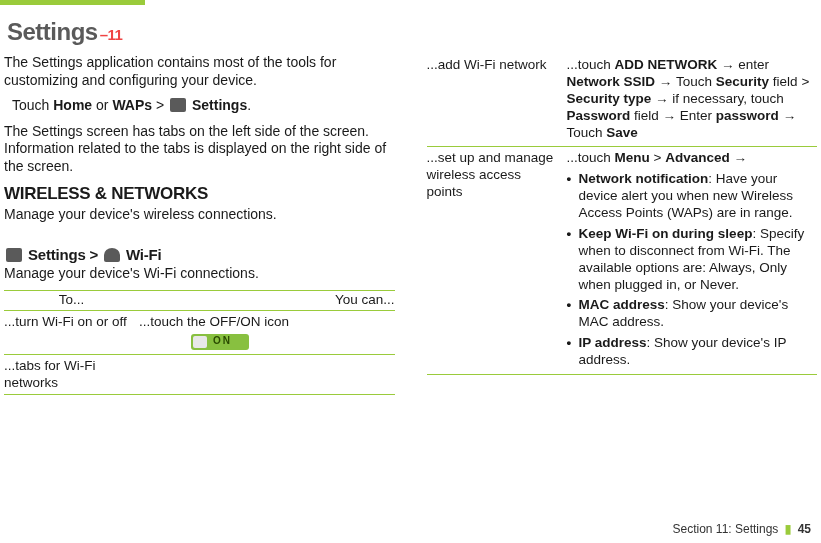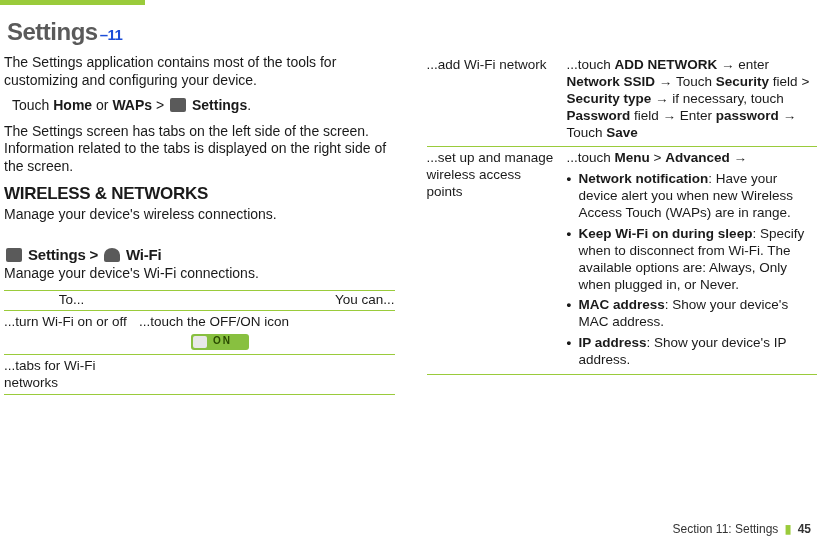--- a/index.html
+++ b/index.html
@@ -28,21 +28,21 @@
     color: #5a5a5a;
     letter-spacing: -0.5px;
   }
   .page-title sub {
     font-size: 15px;
     font-weight: 700;
     vertical-align: baseline;
     position: relative;
     top: 0;
     margin-left: 2px;
-    color: #1d4ed8;
+    color: #ef4444;
   }
   .page {
     position: absolute;
     top: 54px;
     left: 4px;
     width: 813px;
     display: flex;
     gap: 32px;
   }
   .col {
@@ -216,21 +216,21 @@
       </div>
 
       <div class="rrow">
         <div class="rc1">...set up and manage wireless access points</div>
         <div class="rc2">
           <p>
             <span>...touch </span><b>Menu</b><span> &gt; </span><b>Advanced</b><span class="arrow"> → </span>
           </p>
           <div class="bullet">
             <div class="dot">•</div>
-            <div class="txt"><b>Network notification</b><span>: Have your device alert you when new Wireless Access Touch (WAPs) are in range.</span></div>
+            <div class="txt"><b>Network notification</b><span>: Have your device alert you when new Wireless Access Points (WAPs) are in range.</span></div>
           </div>
           <div class="bullet">
             <div class="dot">•</div>
             <div class="txt"><b>Keep Wi-Fi on during sleep</b><span>: Specify when to disconnect from Wi-Fi. The available options are: Always, Only when plugged in, or Never.</span></div>
           </div>
           <div class="bullet">
             <div class="dot">•</div>
             <div class="txt"><b>MAC address</b><span>: Show your device's MAC address.</span></div>
           </div>
           <div class="bullet" style="margin-bottom:0;">

